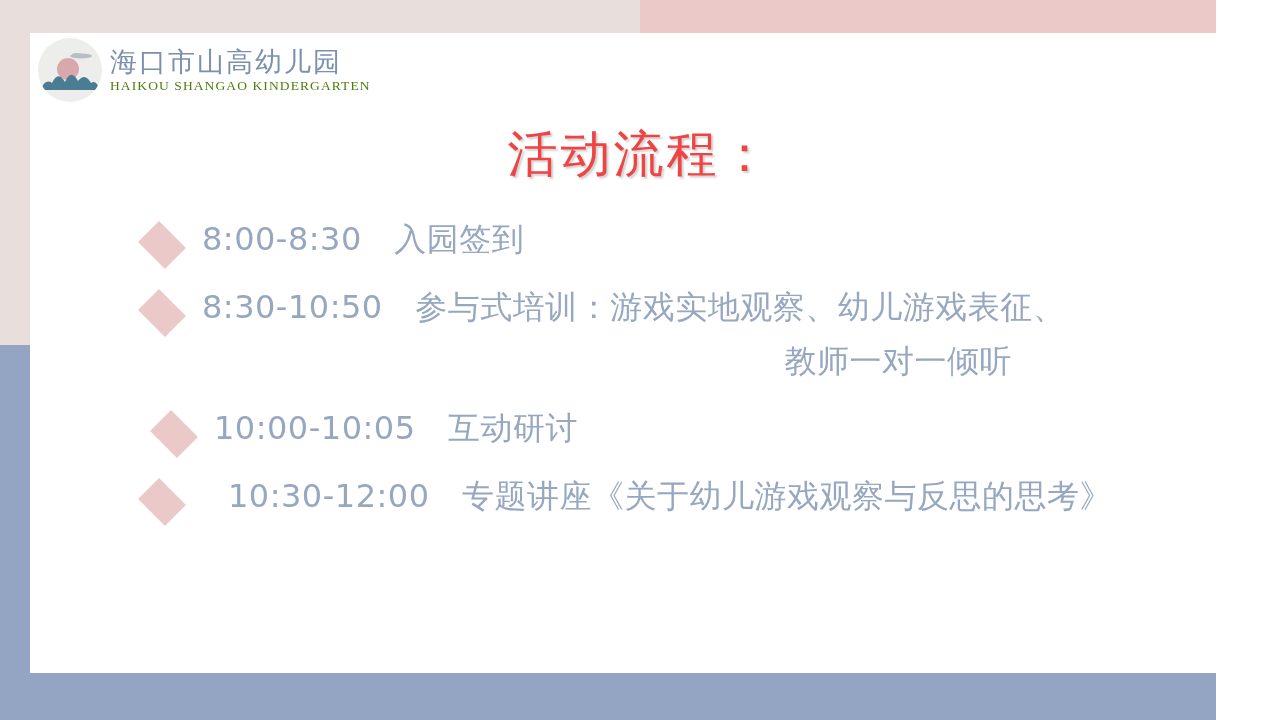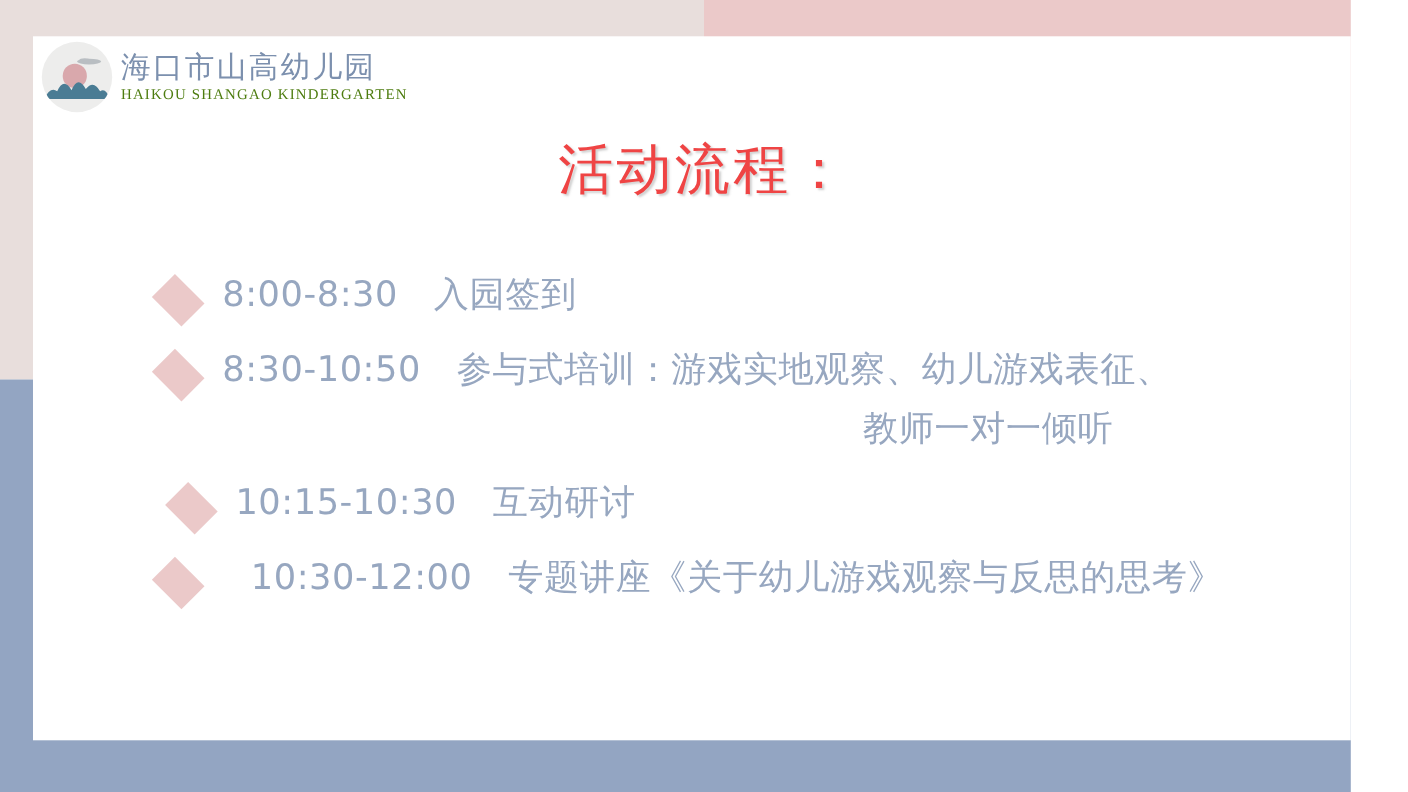--- a/index.html
+++ b/index.html
@@ -12,21 +12,20 @@
     height: 720px;
     overflow: hidden;
     font-family: "Liberation Sans", "DejaVu Sans", sans-serif;
   }
 
   #slide {
     position: relative;
     width: 1216px;
     height: 720px;
     overflow: hidden;
-    padding-left: 12px;
   }
 
   
   .bg-beige {
     position: absolute;
     left: 0; top: 0;
     width: 640px; height: 345px;
     background: #E8DEDC;
   }
   .bg-pink {
@@ -128,21 +127,21 @@
     color: #ef4444;
     letter-spacing: 3px;
     font-family: "DejaVu Sans", "Liberation Sans", sans-serif;
     text-shadow: 2px 2px 2px rgba(150,150,150,0.45);
   }
 
   
   .agenda {
     position: absolute;
     left: 0;
-    top: 212px;
+    top: 184px;
     width: 1220px;
   }
   .agenda-row {
     position: relative;
     display: flex;
     align-items: flex-start;
     margin-bottom: 20px;
   }
   .bullet {
     flex: 0 0 auto;
@@ -241,21 +240,21 @@
       </div>
 
       <div class="agenda-row row-2b">
         <div class="row-text">教师一对一倾听</div>
       </div>
 
       <div class="agenda-row row-3">
         <div class="bullet">
             <span class="dia"></span>
           </div>
-        <div class="row-text">10:15-10:30　互动研讨</div>
+        <div class="row-text">10:00-10:05　互动研讨</div>
       </div>
 
       <div class="agenda-row row-4">
         <div class="bullet">
             <span class="dia"></span>
           </div>
         <div class="row-text">10:30-12:00　专题讲座《关于幼儿游戏观察与反思的思考》</div>
       </div>
 
     </div>

